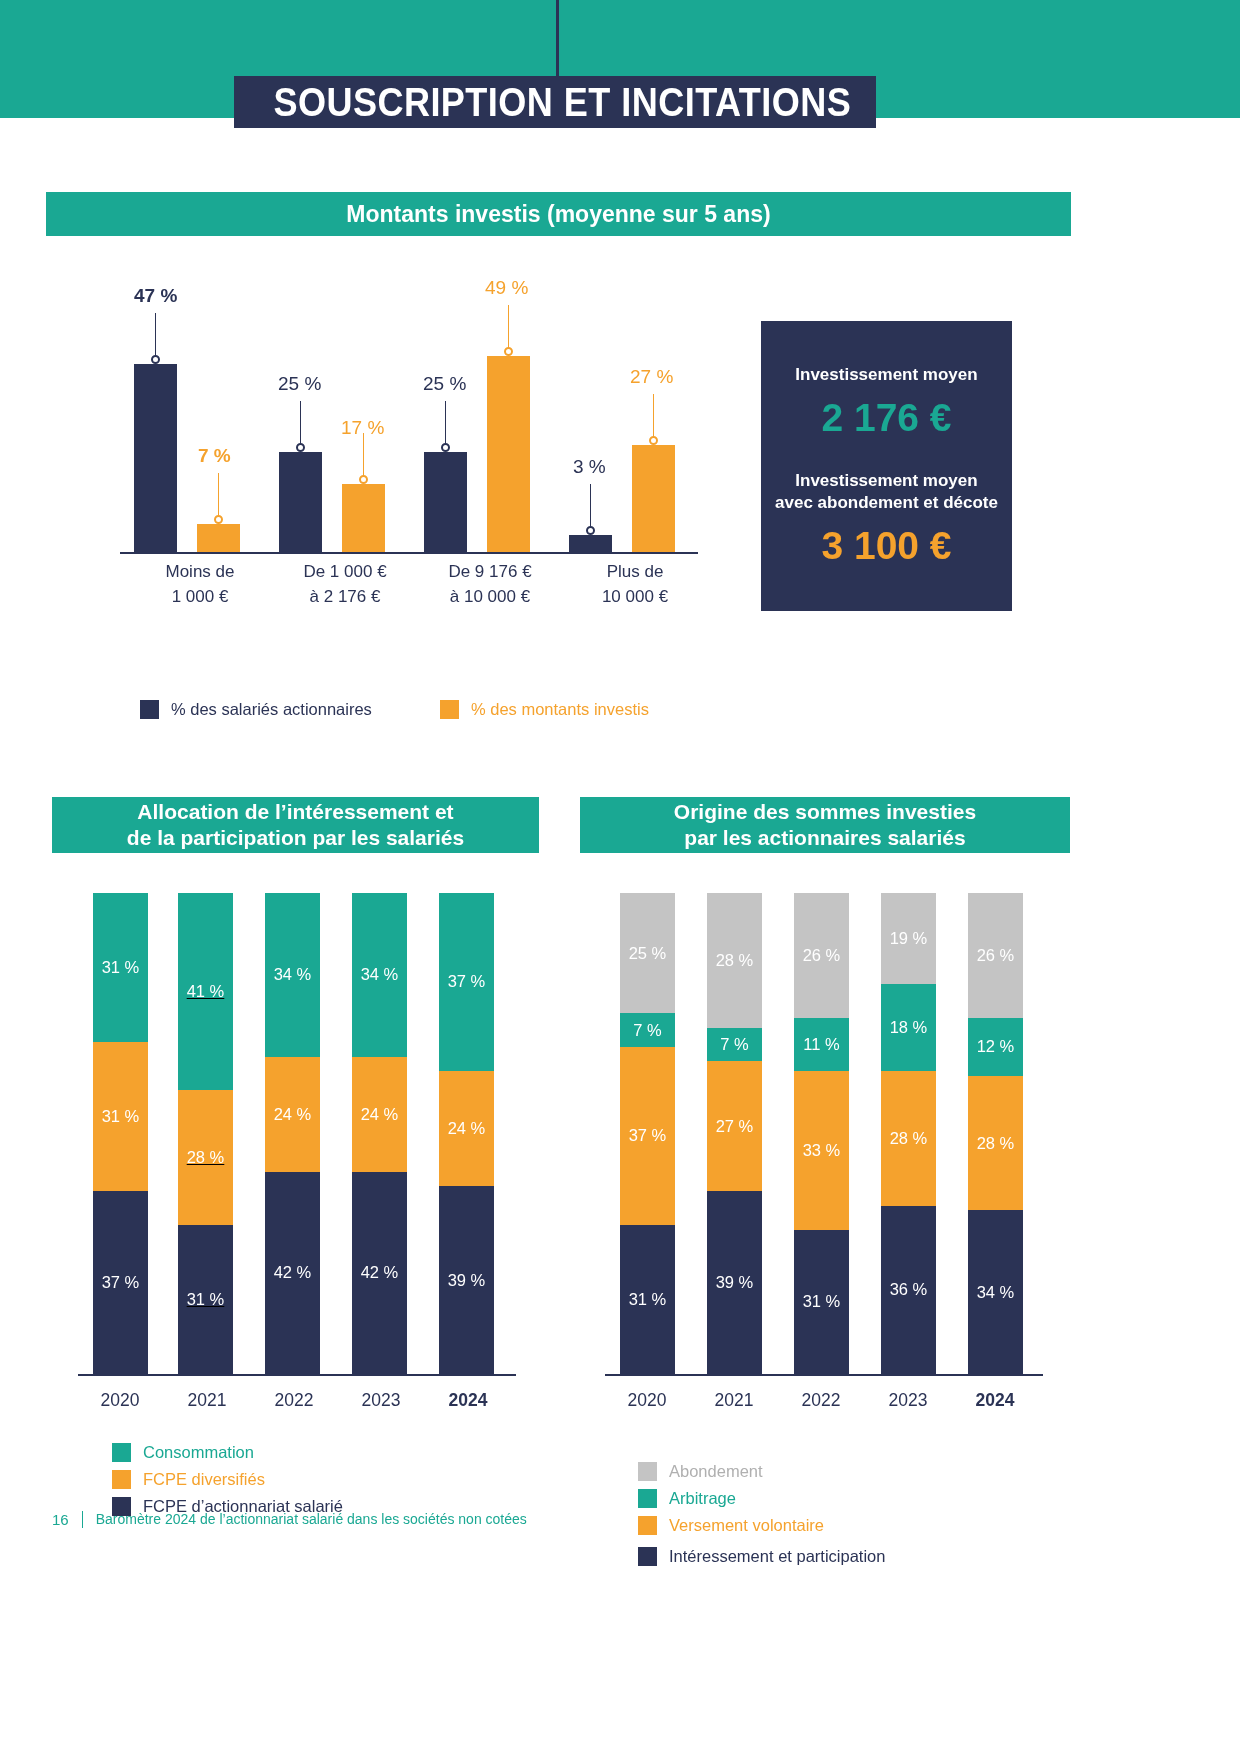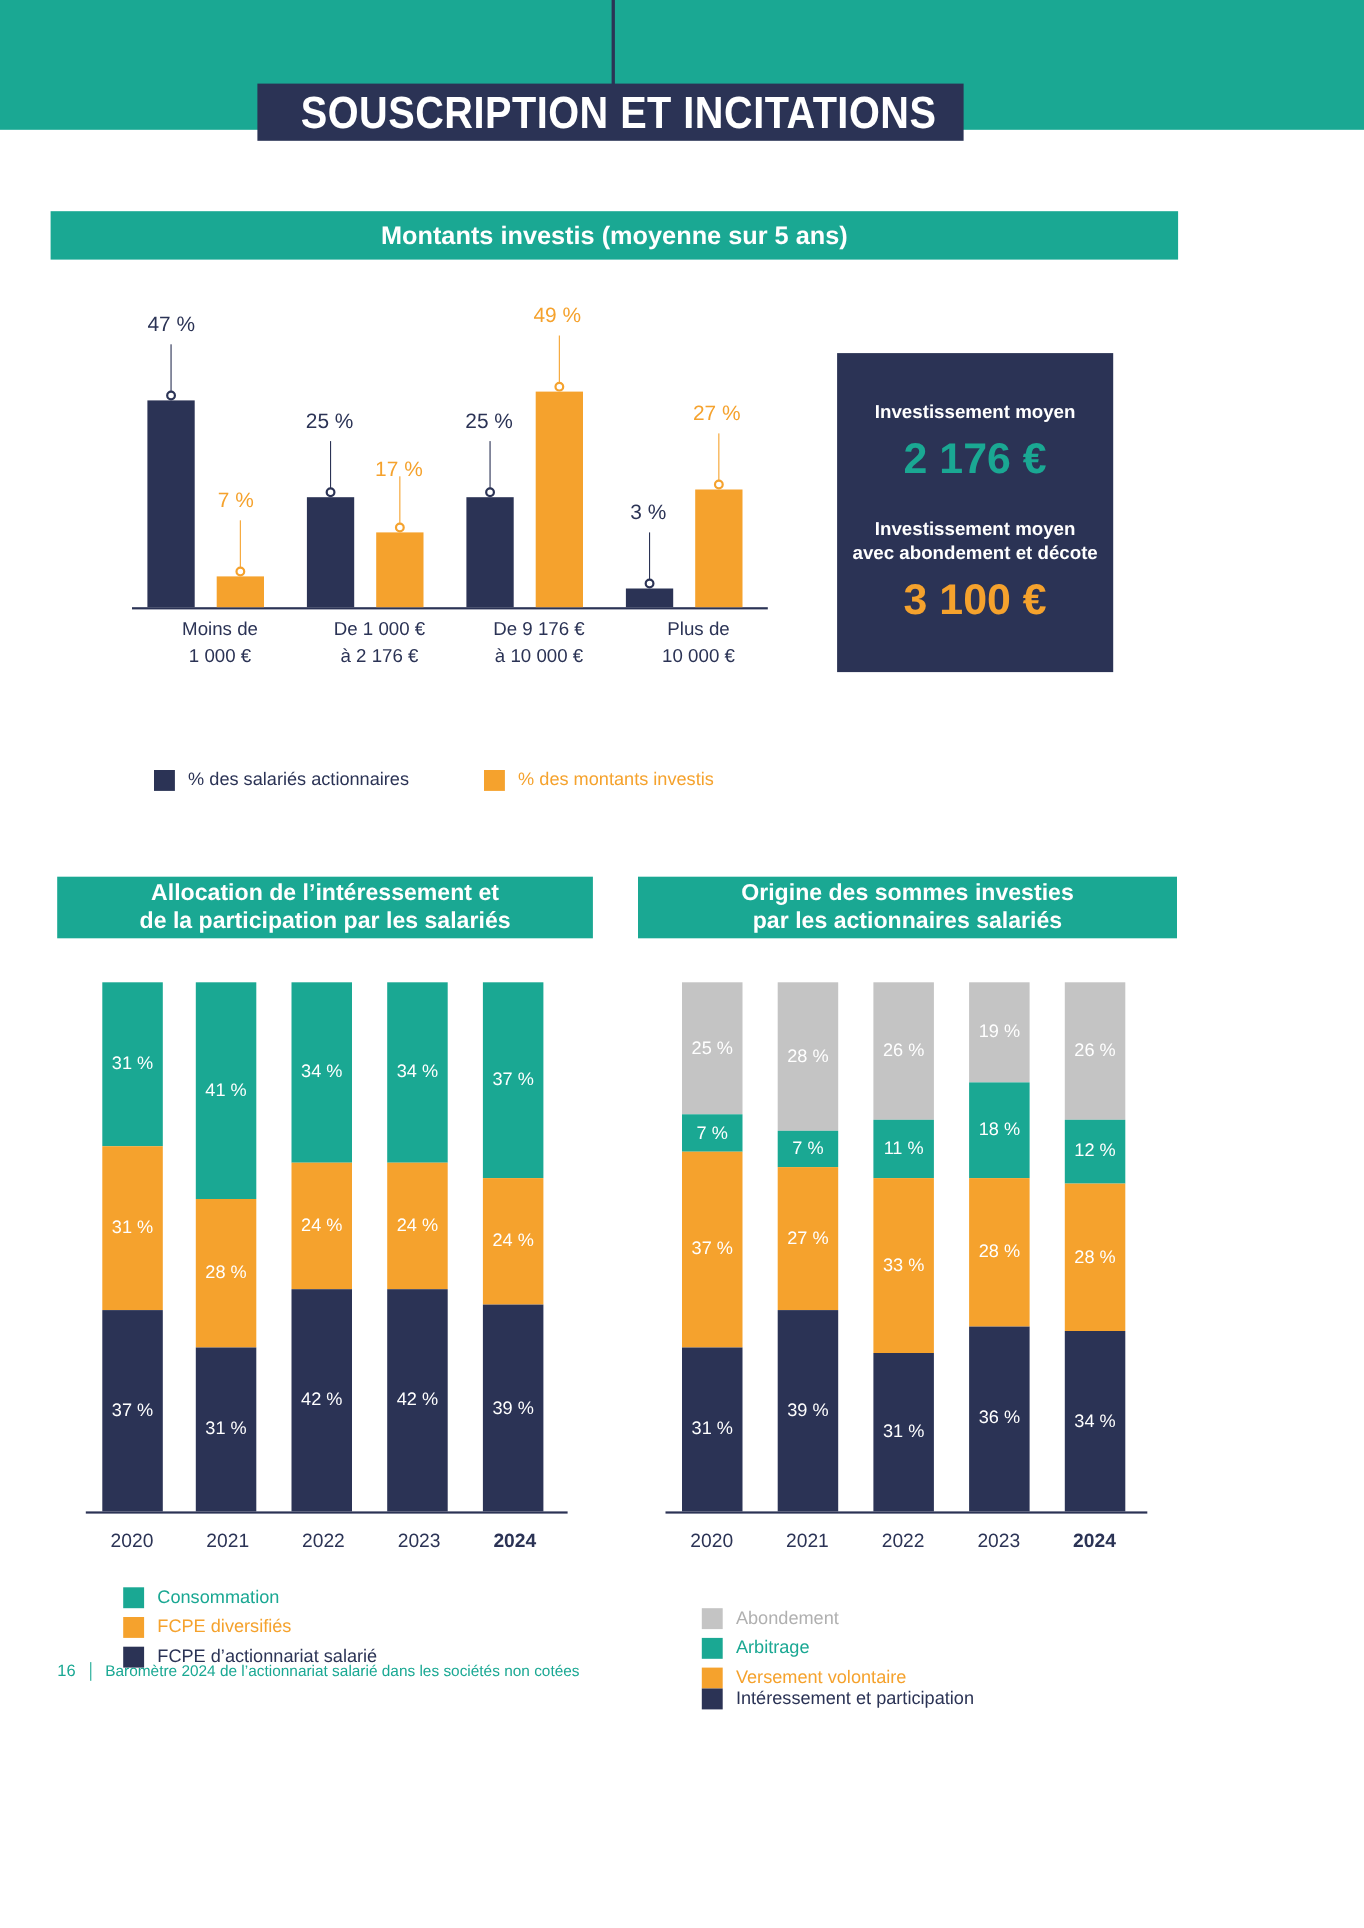--- a/index.html
+++ b/index.html
@@ -86,21 +86,21 @@
   <div class="t">SOUSCRIPTION ET INCITATIONS</div>
 </div>
 
 <div class="sec-head" id="sec1-head">
   <span>Montants investis (moyenne sur 5 ans)</span>
 </div>
 
 <div id="chart1">
   <div class="c1-axis"></div>
 
-  <div class="grp" style="left:0px;width:160px;">
+  <div class="grp" style="left:0px;width:160px;font-weight:bold;">
     <div class="bar navy" style="left:14px;height:188px;"></div>
     <div class="lead navy" style="left:34.5px;bottom:196px;height:43px;"></div>
     <div class="dot navy" style="left:31px;bottom:188px;"></div>
     <div class="vlab navy" style="left:14px;bottom:245px;">47 %</div>
     <div class="bar orange" style="left:77px;height:28px;"></div>
     <div class="lead orange" style="left:97.5px;bottom:36px;height:43px;"></div>
     <div class="dot orange" style="left:94px;bottom:28px;"></div>
     <div class="vlab orange" style="left:78px;bottom:85px;">7 %</div>
   </div>
 
@@ -182,21 +182,21 @@
 
 <div class="stack-chart" id="chart2" style="left:78px;top:893px;width:440px;height:483px;">
   <div class="sc-axis" style="width:438px;"></div>
 
   <div class="sbar" style="left:15px;height:481px;">
     <div class="seg s-teal" style="height:31%;">31 %</div>
     <div class="seg s-orange" style="height:31%;">31 %</div>
     <div class="seg s-navy" style="height:38%;">37 %</div>
   </div>
 
-  <div class="sbar" style="left:100px;height:481px;">
+  <div class="sbar" style="left:100px;height:481px;text-decoration:underline;">
     <div class="seg s-teal" style="height:41%;">41 %</div>
     <div class="seg s-orange" style="height:28%;">28 %</div>
     <div class="seg s-navy" style="height:31%;">31 %</div>
   </div>
 
   <div class="sbar" style="left:187px;height:481px;">
     <div class="seg s-teal" style="height:34%;">34 %</div>
     <div class="seg s-orange" style="height:24%;">24 %</div>
     <div class="seg s-navy" style="height:42%;">42 %</div>
   </div>
@@ -289,21 +289,21 @@
 
 <div style="position:absolute;left:638px;top:1462px;width:420px;">
   <div class="lg-item" style="position:relative;left:0;top:0;color:#b0b0b0;margin-bottom:8px;">
     <span class="lg-sw" style="background:#c4c4c4;"></span>
     <span>Abondement</span>
   </div>
   <div class="lg-item" style="position:relative;left:0;top:0;color:#1aa893;margin-bottom:8px;">
     <span class="lg-sw" style="background:#1aa893;"></span>
     <span>Arbitrage</span>
   </div>
-  <div class="lg-item" style="position:relative;left:0;top:0;color:#f5a22d;margin-bottom:0;">
+  <div class="lg-item" style="position:relative;left:0;top:0;color:#f5a22d;margin-bottom:12px;">
     <span class="lg-sw" style="background:#f5a22d;"></span>
     <span>Versement volontaire</span>
   </div>
   <div class="lg-item" style="position:relative;left:0;top:0;color:#2b3355;">
     <span class="lg-sw" style="background:#2b3355;"></span>
     <span>Intéressement et participation</span>
   </div>
 </div>
 
 <div id="footer">

